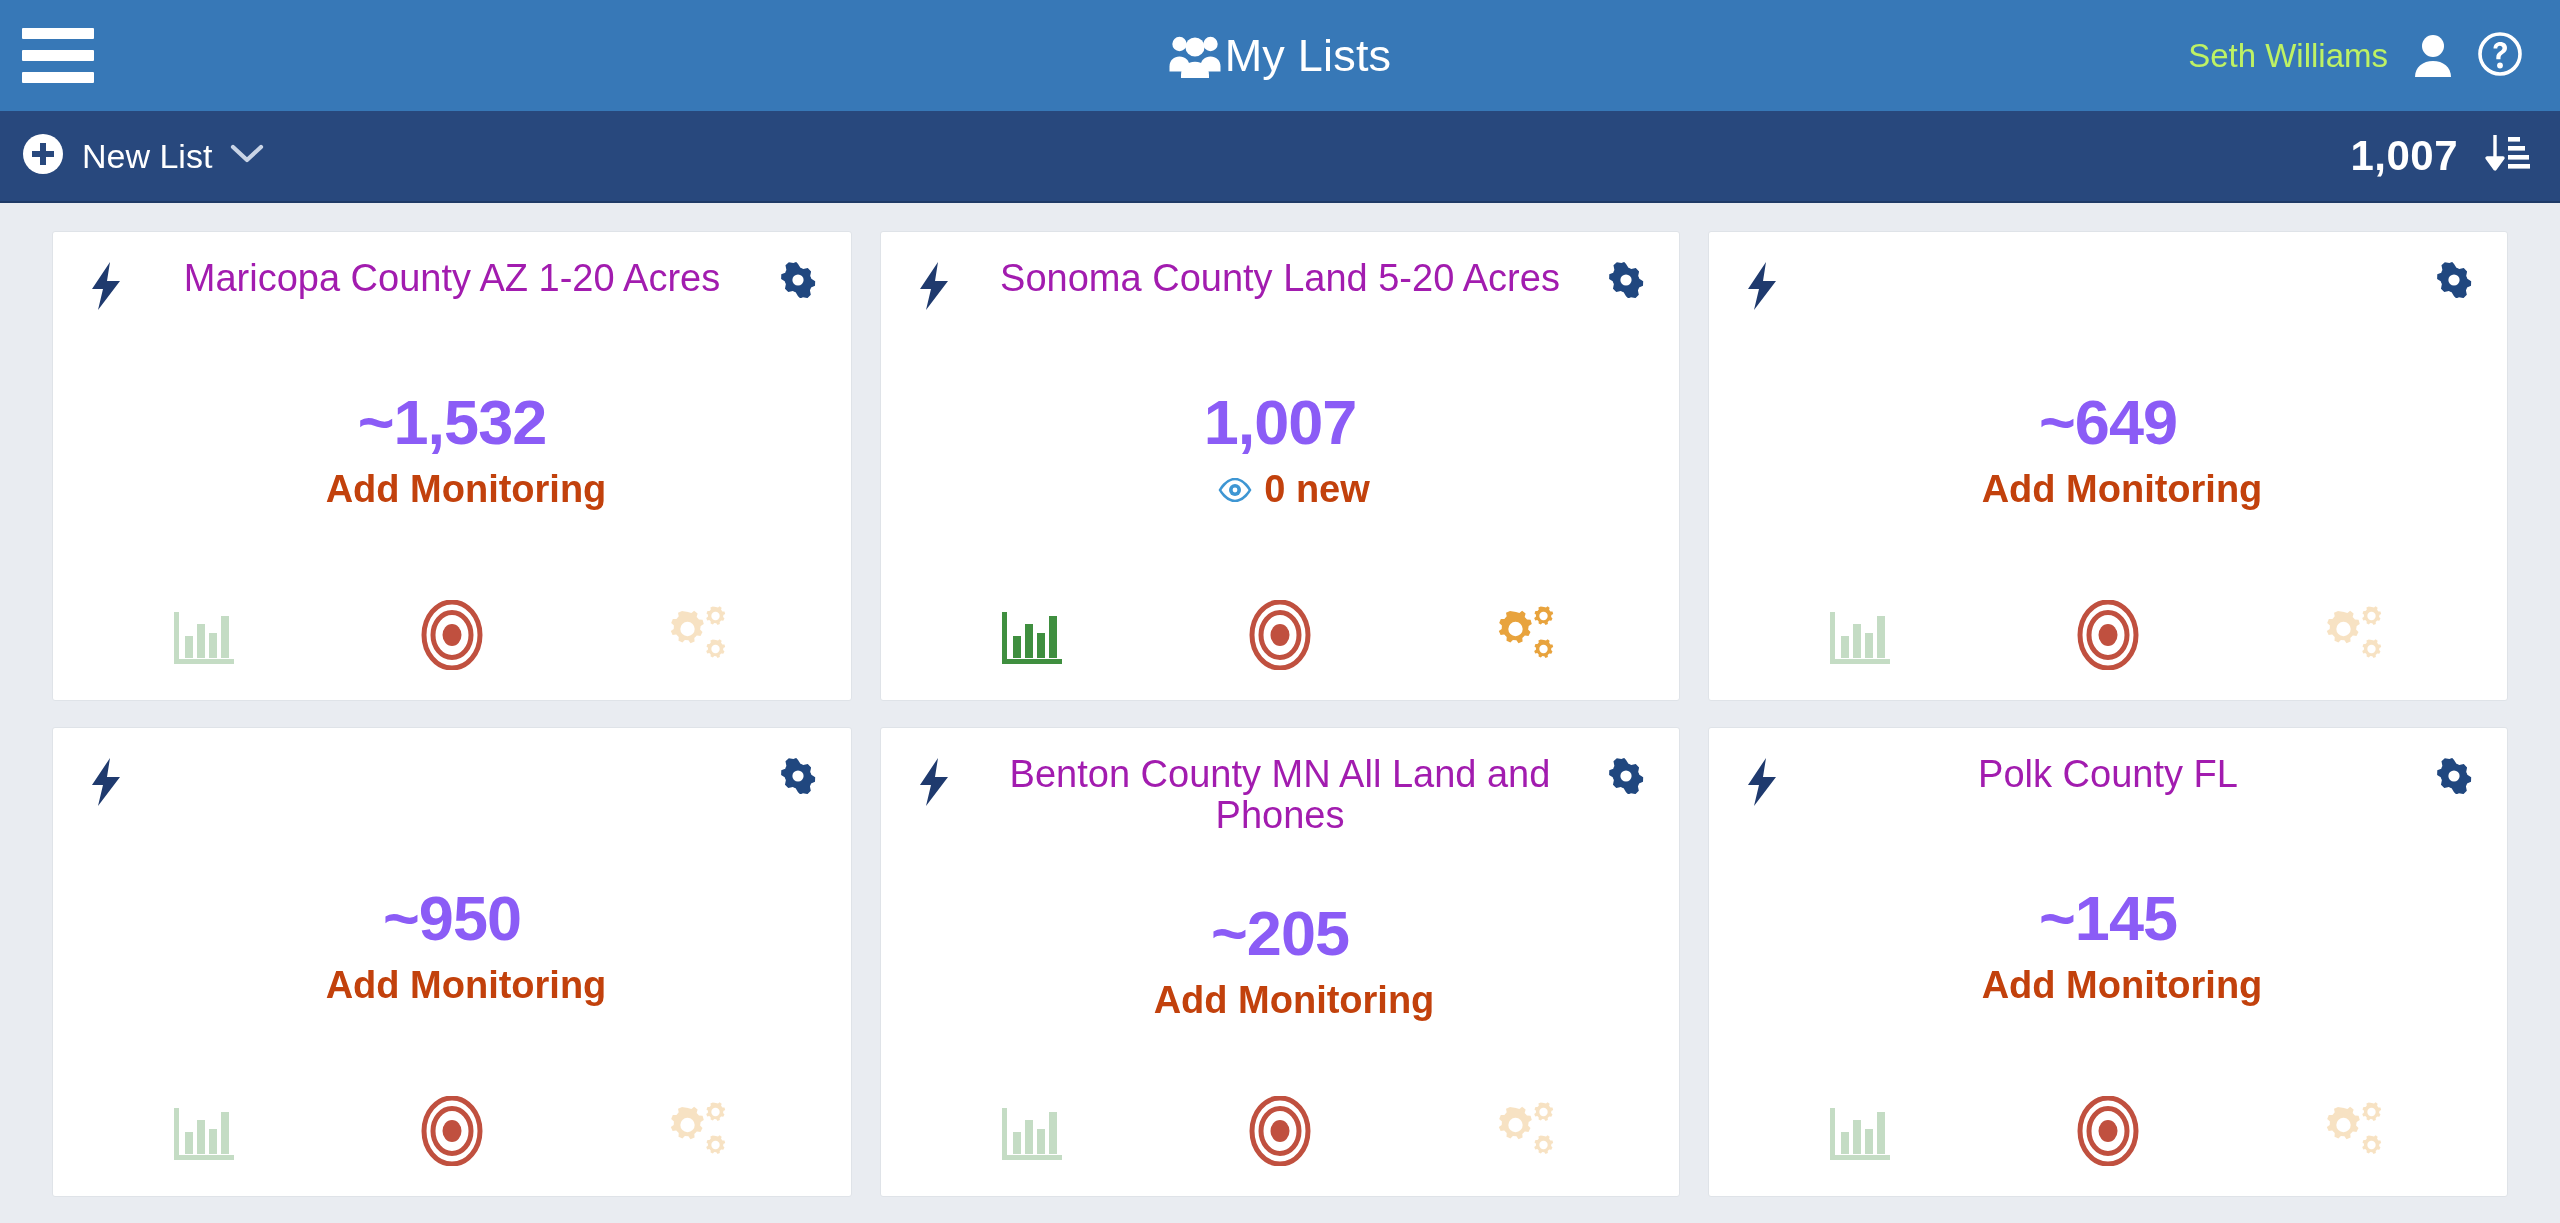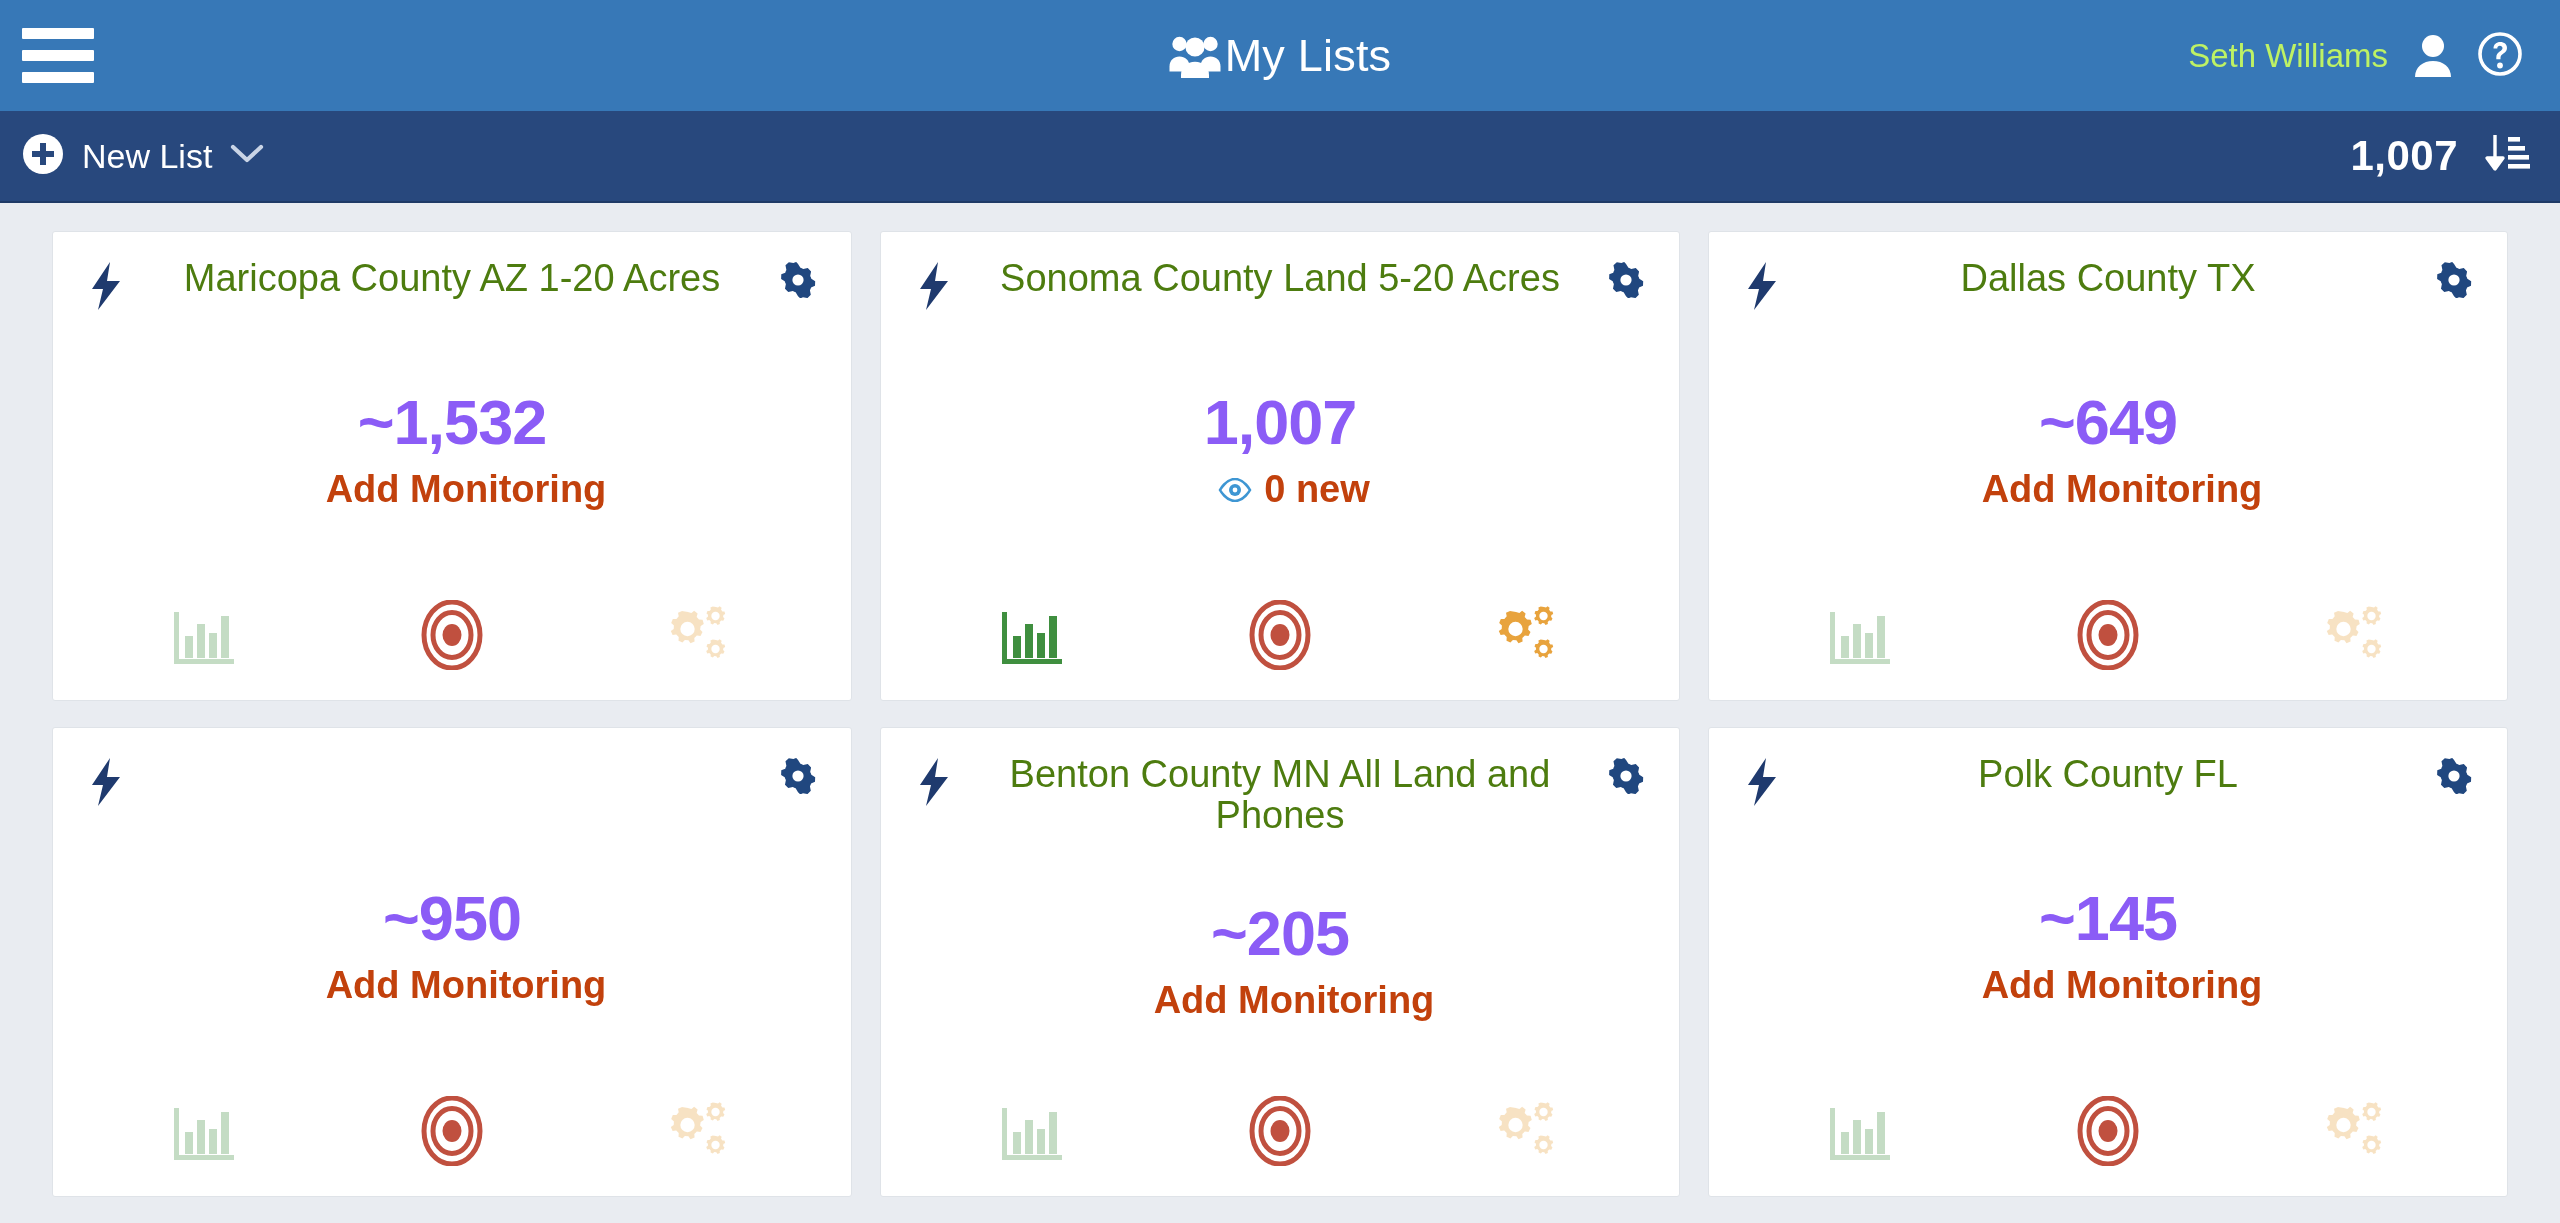--- a/index.html
+++ b/index.html
@@ -132,21 +132,21 @@
     display: flex;
     justify-content: center;
     padding-top: 4px;
     cursor: pointer;
   }
   .card-title {
     flex: 1 1 auto;
     text-align: center;
     font-size: 38px;
     line-height: 1.08;
-    color: #4d7c0f;
+    color: #a21caf;
     font-weight: 400;
     padding: 0 4px;
   }
 
   .card-body {
     flex: 1 1 auto;
     display: flex;
     flex-direction: column;
     align-items: center;
     justify-content: center;
@@ -433,21 +433,20 @@
   </div>
 
   <div class="card">
 
     <div class="card-head">
       <span class="bolt-btn">
         <svg width="34" height="48" viewBox="0 0 34 48">
           <path d="M21 0 L3 27 h11 L9 48 L31 19 H18z" fill="#1f3a6e"></path>
         </svg>
       </span>
-      <div class="card-title">Dallas County TX</div>
       <span class="gear-btn">
         <svg width="36" height="36" viewBox="0 0 36 36">
           <path d="M18 0.5l2.6 4.2a13.6 13.6 0 0 1 3 1.25L28.6 5l3.6 3.6-1 5a13.6 13.6 0 0 1 1.25 3l4.2 2.6-0.2 5.1-4.3 1.7a13.6 13.6 0 0 1-1.25 3l1 5-3.6 3.6-5-1a13.6 13.6 0 0 1-3 1.25L18 35.5l-2.6-4.2a13.6 13.6 0 0 1-3-1.25l-5 1L3.8 27.4l1-5a13.6 13.6 0 0 1-1.25-3L-0.4 16.8l0.2-5.1 4.3-1.7a13.6 13.6 0 0 1 1.25-3l-1-5L8 -1.4l5 1a13.6 13.6 0 0 1 3-1.25z" fill="#20477f" transform="scale(0.92) translate(1.6,1.6)"></path>
           <circle cx="18" cy="18" r="5.6" fill="#ffffff"></circle>
         </svg>
       </span>
     </div>
 
     <div class="card-body">
       <div class="card-count">~649</div>

